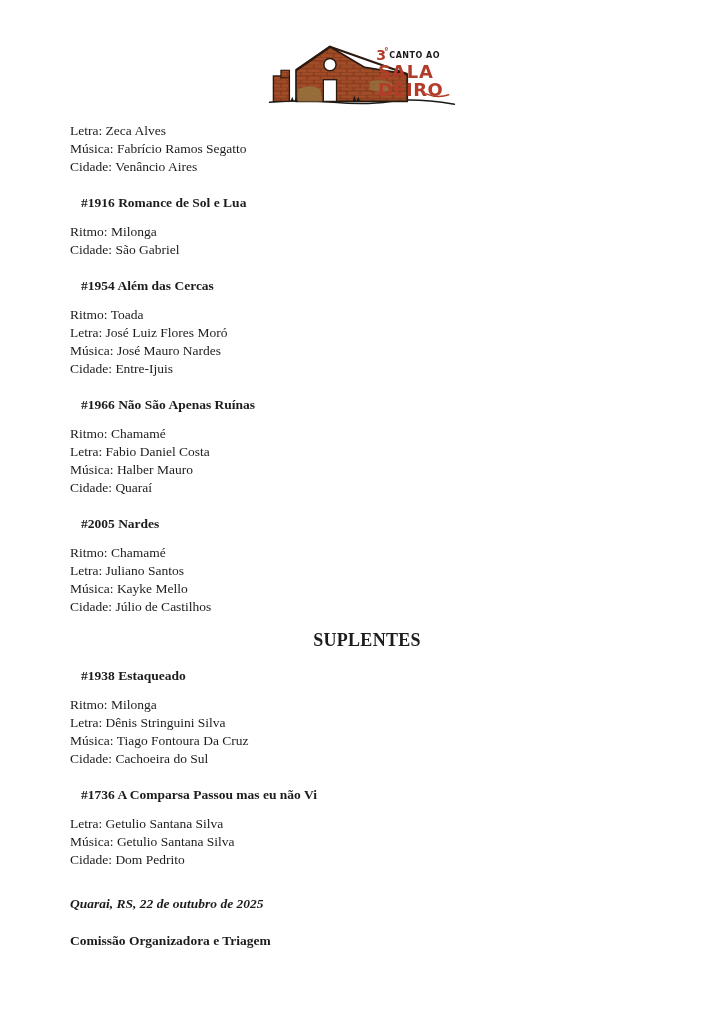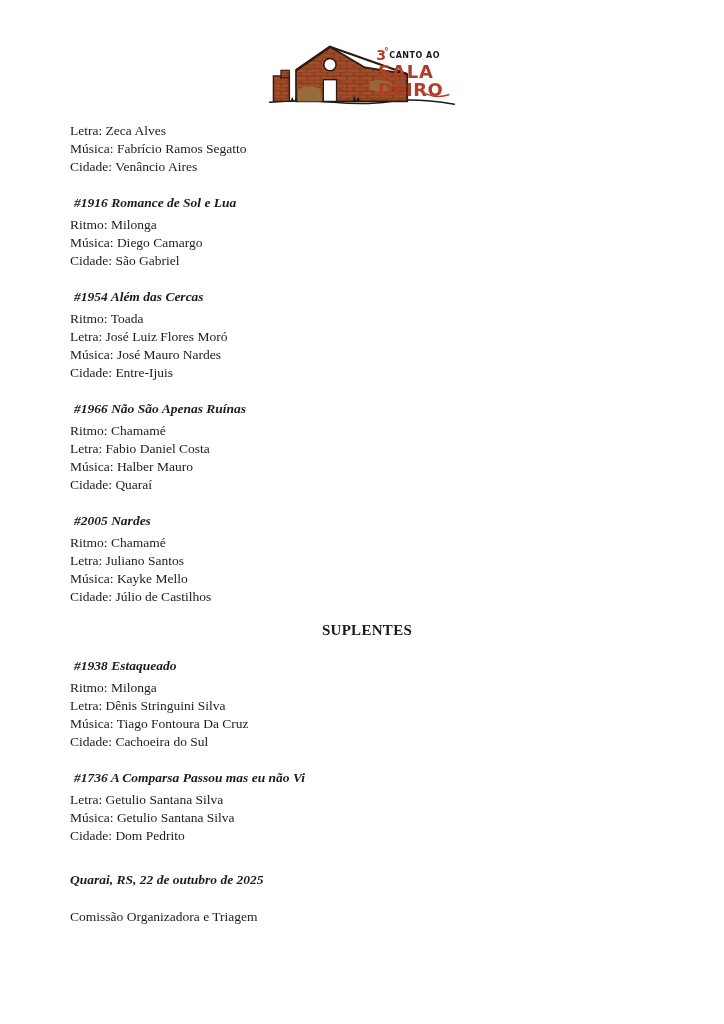--- a/index.html
+++ b/index.html
@@ -20,33 +20,33 @@
   }
   .logo-svg{display:block;}
   .content{
     margin-left:70px;
     margin-right:60px;
     margin-top:14px;
     font-size:13.5px;
     line-height:18px;
   }
   p{margin:0;}
-  h3{margin:4px;font-size:13.5px;line-height:18px;font-weight:700;font-style:italic;}
+  h3{margin:11px;font-size:13.5px;line-height:18px;font-weight:700;}
   .song{margin-top:18px;}
   .continued{margin-top:0;}
   .centered-heading{
     margin-top:15px;
     text-align:center;
     font-weight:700;
-    font-size:15px;
+    font-size:18px;
     line-height:18px;
     letter-spacing:0.3px;
   }
   .footer-date{margin-top:26px;font-weight:700;font-style:italic;}
-  .footer-sign{margin-top:19px;font-weight:400;}
+  .footer-sign{margin-top:19px;font-weight:700;}
   .lbl{}
 </style>
 </head>
 <body>
 
 <div class="page">
 
   <div class="logo-wrap">
     <svg class="logo-svg" width="190" height="66" viewBox="0 0 200 70" xmlns="http://www.w3.org/2000/svg">
       <defs>
@@ -88,21 +88,20 @@
 
     <section class="song continued">
       <p class="line"><span class="lbl">Letra:</span> <span>Zeca Alves</span></p>
       <p class="line"><span class="lbl">Música:</span> <span>Fabrício Ramos Segatto</span></p>
       <p class="line"><span class="lbl">Cidade:</span> <span>Venâncio Aires</span></p>
     </section>
 
     <section class="song">
       <h3><span>#1916</span> <span>Romance de Sol e Lua</span></h3>
       <p class="line"><span class="lbl">Ritmo:</span> <span>Milonga</span></p>
-      <p class="line"><span class="lbl">Música:</span> <span>Diego Camargo</span></p>
       <p class="line"><span class="lbl">Cidade:</span> <span>São Gabriel</span></p>
     </section>
 
     <section class="song">
       <h3><span>#1954</span> <span>Além das Cercas</span></h3>
       <p class="line"><span class="lbl">Ritmo:</span> <span>Toada</span></p>
       <p class="line"><span class="lbl">Letra:</span> <span>José Luiz Flores Moró</span></p>
       <p class="line"><span class="lbl">Música:</span> <span>José Mauro Nardes</span></p>
       <p class="line"><span class="lbl">Cidade:</span> <span>Entre-Ijuis</span></p>
     </section>

